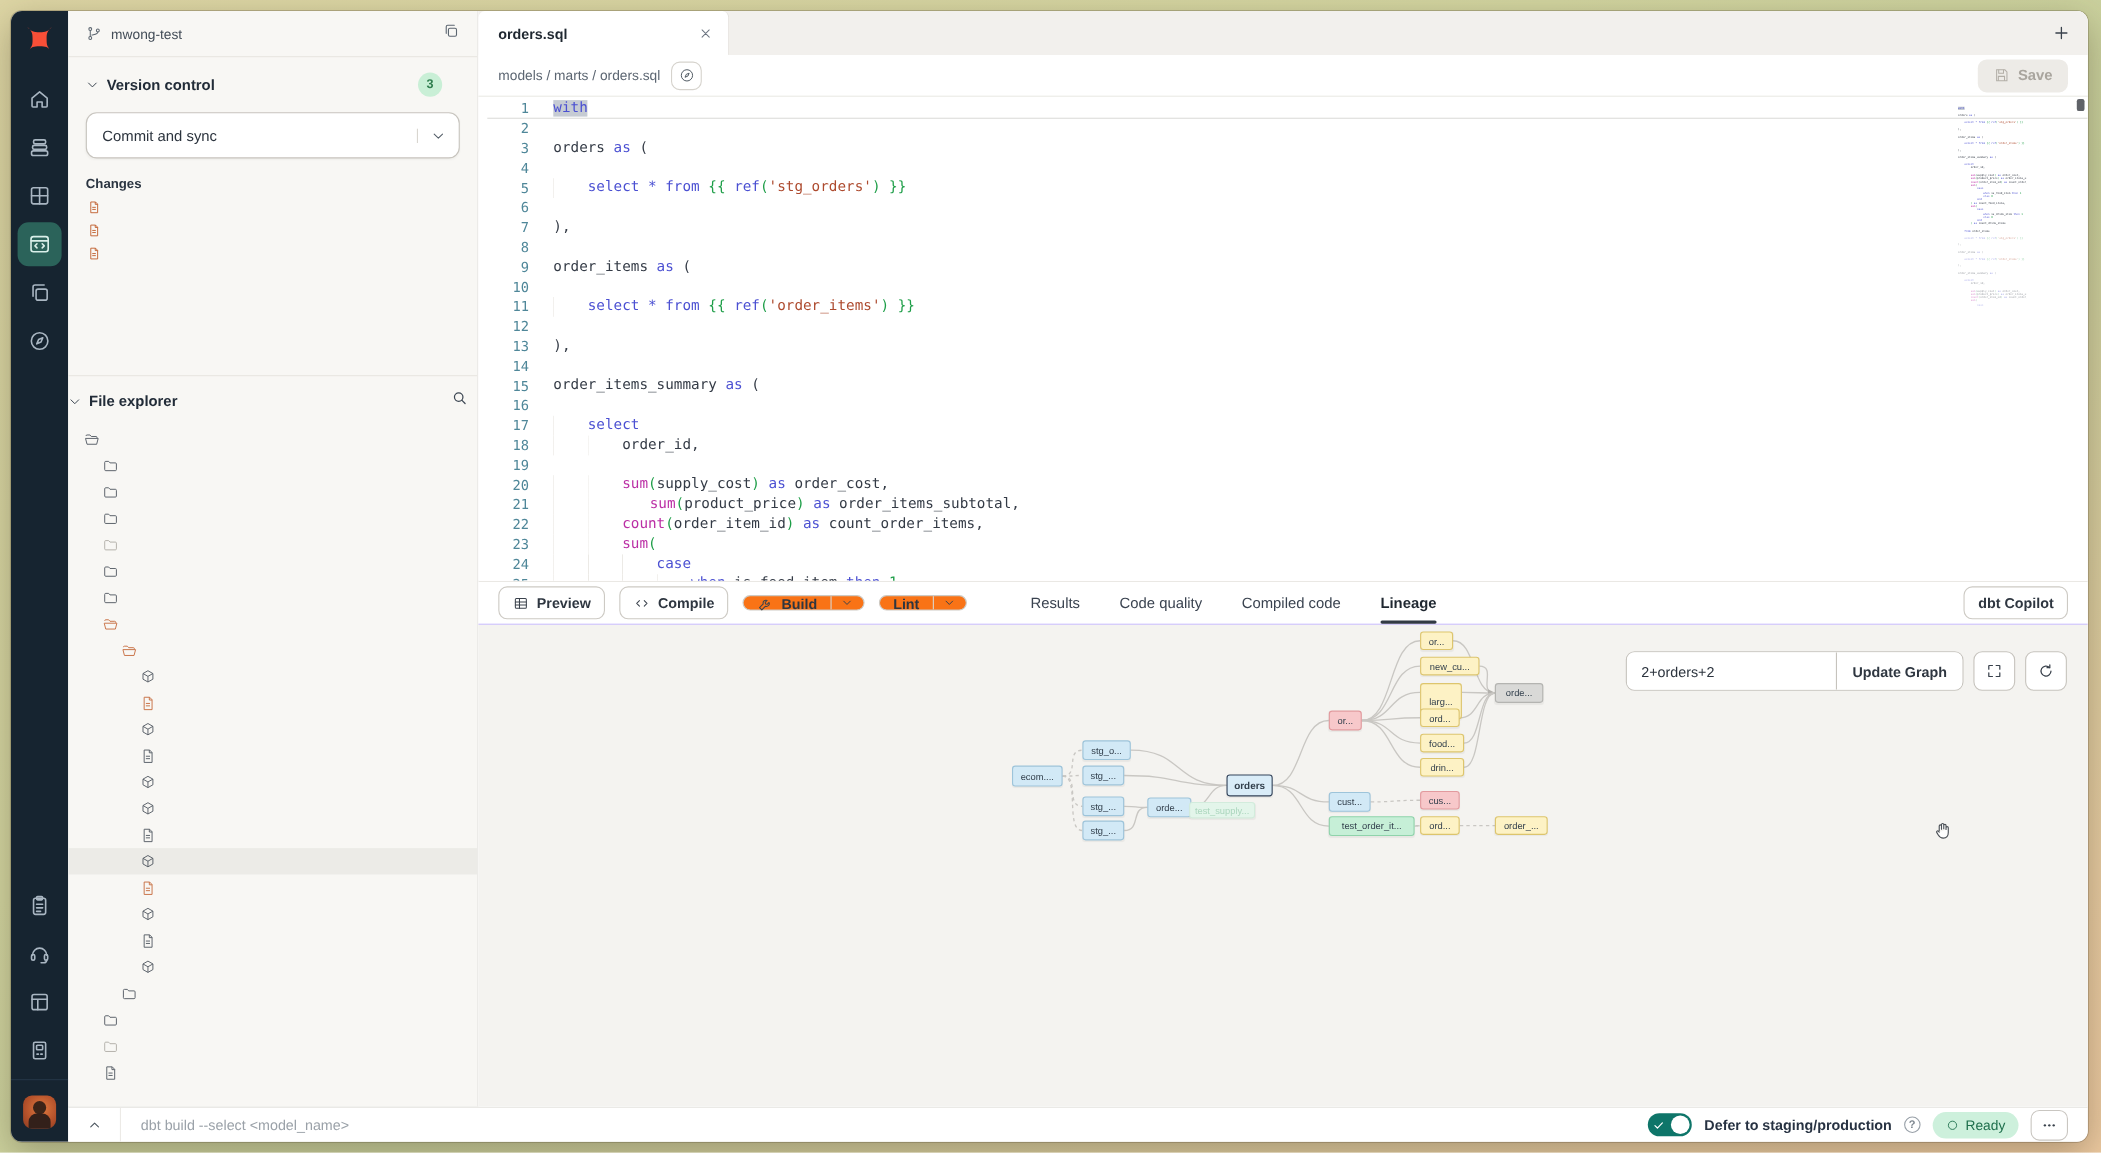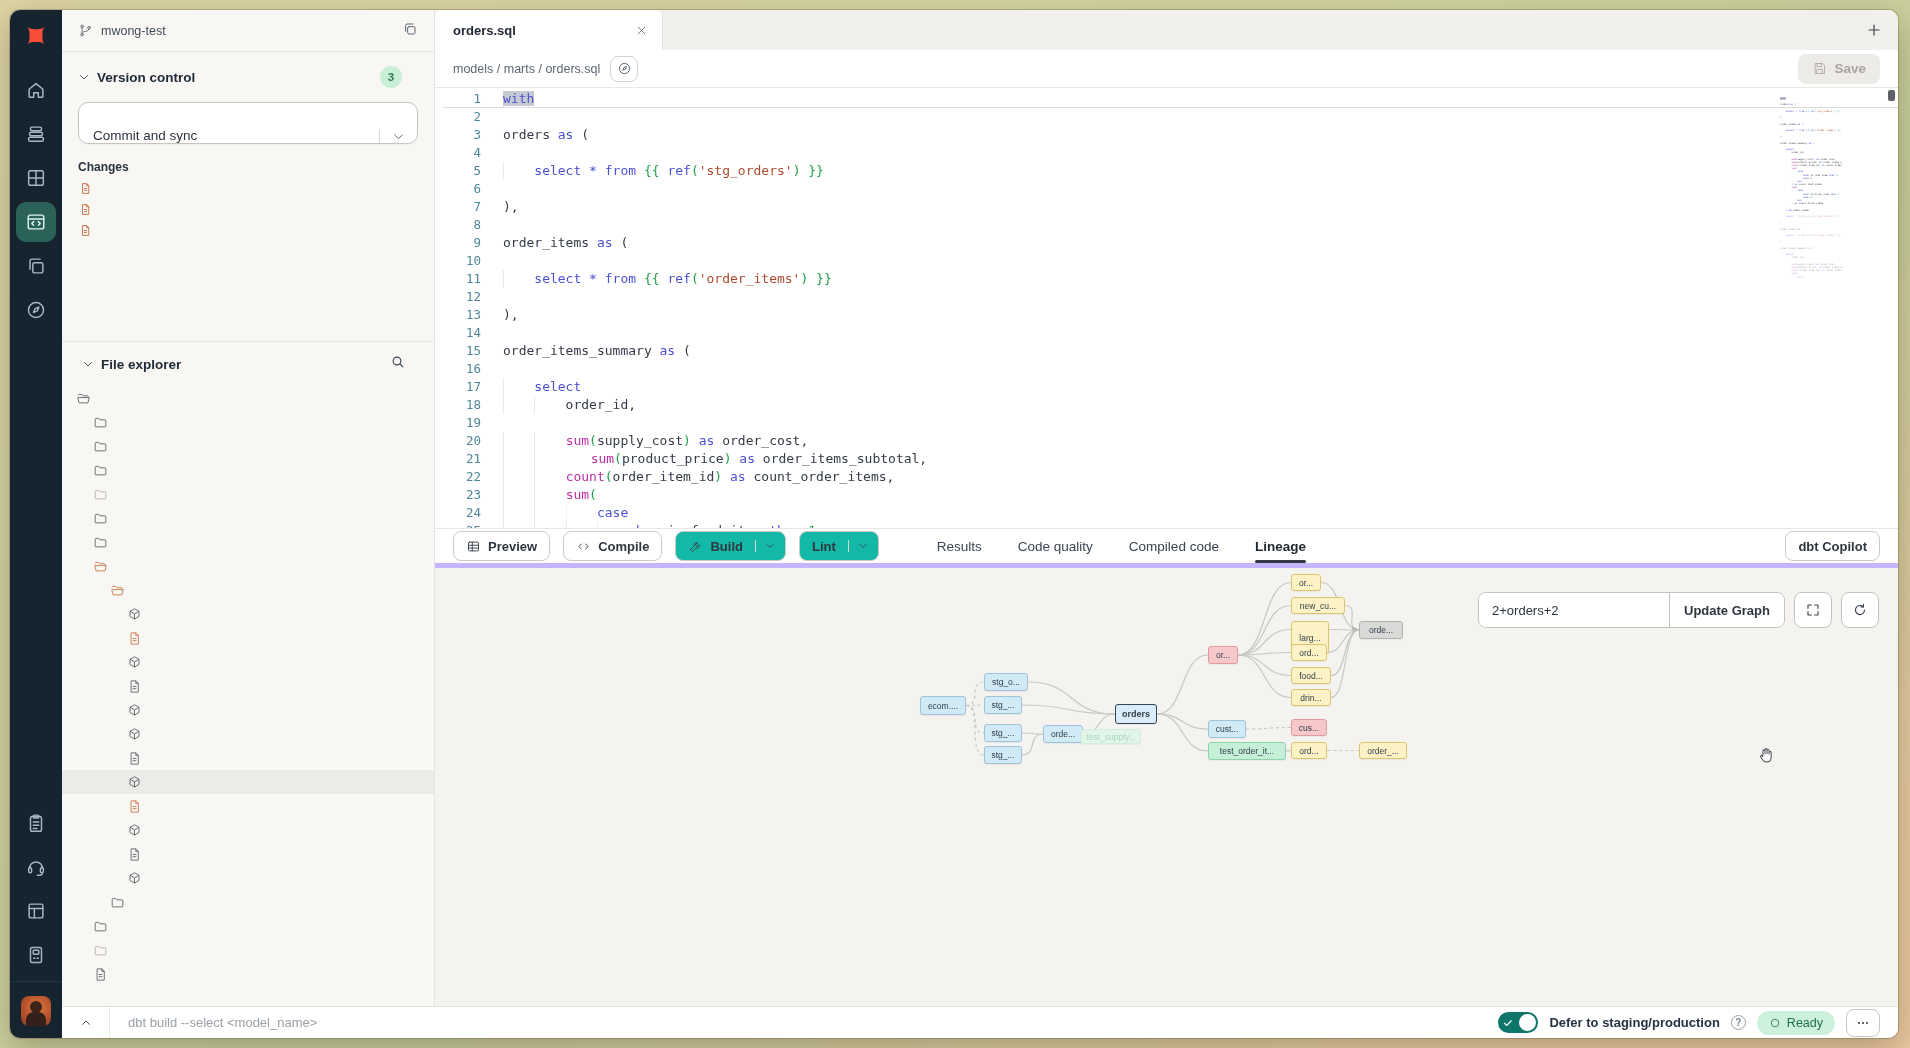--- a/index.html
+++ b/index.html
@@ -29,32 +29,32 @@
   .sb-header svg { stroke:#5c6670; fill:none; stroke-width:1.5; stroke-linecap:round; }
   .sb-title { font-size:12.5px; margin-left:8px; color:#424c57; }
   .sb-dup { margin-left:auto; }
   .sec-header { display:flex; align-items:center; padding:14px 16px 8px; }
   .sec-header svg { stroke:#39434e; fill:none; stroke-width:1.8; stroke-linecap:round; stroke-linejoin:round; }
   .sec-title { font-size:13.5px; font-weight:700; color:#222c38; margin-left:7px; }
   .badge-count { margin-left:auto; margin-right:16px; width:22px; height:22px; border-radius:50%;
                  background:#c9efd6; color:#2f7d4e; font-size:11.5px; font-weight:700;
                  display:flex; align-items:center; justify-content:center; }
   .vc-select { margin:6px 16px 10px; height:42px; border:1px solid #c7c4be; border-radius:10px; background:#fff;
-               display:flex; align-items:flex-end; box-shadow:0 1px 2px rgba(0,0,0,.04); }
+               display:flex; align-items:center; box-shadow:0 1px 2px rgba(0,0,0,.04); }
   .vc-select-label { flex:1; display:flex; align-items:center; padding-left:14px; font-size:13.5px; color:#2b333d; }
   .vc-select-caret { width:38px; border-left:1px solid #d9d6d0; display:flex; align-items:center; justify-content:center; }
   .vc-select-caret svg { stroke:#555f69; fill:none; stroke-width:1.8; stroke-linecap:round; stroke-linejoin:round; }
   .changes-label { font-size:12px; font-weight:700; color:#2a3440; padding:6px 16px 4px; }
   .change-row { display:flex; align-items:center; padding:3px 26px 3px 17px; font-size:12.5px; color:#bf5b28; }
   .change-row svg { stroke:#bf5b28; fill:none; stroke-width:1.5; flex:0 0 13px; }
   .change-row .lbl { margin-left:7px; }
   .m-badge { margin-left:auto; color:#bf5b28; font-weight:700; font-size:11.5px; }
   .vc-gap { height:100px; }
   .fe-divider { height:1px; background:#e8e6e2; }
-  .fe-header { display:flex; align-items:center; padding:12px 20px 8px; }
+  .fe-header { display:flex; align-items:center; padding:12px 0 8px; }
   .fe-header svg.caret { stroke:#39434e; fill:none; stroke-width:1.8; stroke-linecap:round; stroke-linejoin:round; }
   .fe-search { margin-left:auto; margin-right:8px; }
   .fe-search svg { stroke:#3c4652; fill:none; stroke-width:1.7; stroke-linecap:round; }
   .tree { flex:1; overflow:hidden; padding-top:4px; }
   .tree-row { height:24px; display:flex; align-items:center; font-size:13px; color:#3d4650; padding-right:26px; }
   .tree-row svg { stroke:currentColor; fill:none; stroke-width:1.4; flex:0 0 15px; opacity:.85; }
   .tree-row .lbl { margin-left:7px; white-space:nowrap; }
   .tree-row.orange { color:#bf5b28; }
   .tree-row.muted { color:#a7a39c; font-style:italic; }
   .tree-row.selected { background:#ecebe7; }
@@ -88,26 +88,26 @@
         background-image:repeating-linear-gradient(to right,#eceae6 0 1px,transparent 1px 4ch); background-size:0 100%; }
   .tk-k{color:#4b50d2} .tk-f{color:#bb2fa5} .tk-s{color:#ad4a2e} .tk-j{color:#1e9e48} .tk-p{color:#343b46}
   .tk-sel{background:#c6cbd3;}
   .minimap { position:absolute; top:2px; right:56px; width:84px; font-size:2.4px; line-height:3.2px;
              white-space:pre; overflow:hidden; pointer-events:none; }
   .minimap .cl{height:3.2px}
   .minimap .ext{opacity:.5}
   .vtrack { position:absolute; right:2px; top:0; width:9px; height:100%; }
   .vthumb { position:absolute; right:1px; top:2px; width:7px; height:11px; background:#43474d; border-radius:2px; opacity:.85; }
   
-  .actionbar { height:40px; flex:0 0 40px; border-top:1px solid #e8e6e2; border-bottom:5px solid #c4b5fd;
+  .actionbar { height:40px; flex:0 0 40px; border-top:1px solid #e8e6e2; border-bottom:1px solid #c4b5fd;
                display:flex; align-items:center; padding:0 18px; background:#fff; }
   .btn { height:30px; border:1px solid #cdcac4; border-radius:8px; background:#fff; display:flex; align-items:center;
          padding:0 12px; gap:7px; font-size:13px; font-weight:700; color:#2e3640; }
   .btn svg { stroke:#3a424c; fill:none; stroke-width:1.5; stroke-linecap:round; stroke-linejoin:round; }
-  .btn-group { display:flex; align-items:center; border:1px solid #cdcac4; border-radius:8px; background:#14b8a6; height:30px; }
+  .btn-group { display:flex; align-items:flex-start; border:1px solid #cdcac4; border-radius:8px; background:#f97316; height:14px; }
   .btn-group .seg { display:flex; align-items:center; padding:0 12px; gap:7px; font-size:13px; font-weight:700; color:#2e3640; }
   .btn-group .seg svg { stroke:#3a424c; fill:none; stroke-width:1.5; stroke-linecap:round; stroke-linejoin:round; }
   .btn-group .caret-seg { border-left:1px solid #d9d6d0; width:30px; display:flex; align-items:center; justify-content:center; }
   .bar-left { display:flex; align-items:center; gap:13px; }
   .result-tabs { display:flex; align-items:center; gap:36px; margin-left:58px; height:100%; }
   .rtab { font-size:13.5px; color:#3a4350; height:100%; display:flex; align-items:center; position:relative; }
   .rtab.active { font-weight:700; color:#1f2730; }
   .rtab.active::after { content:""; position:absolute; left:0; right:0; bottom:0; height:3px; background:#323a44; border-radius:2px; }
   .copilot { margin-left:auto;flex-direction:column; }
   .copilot .plus { stroke:#e06b3e; stroke-width:1.8; }

